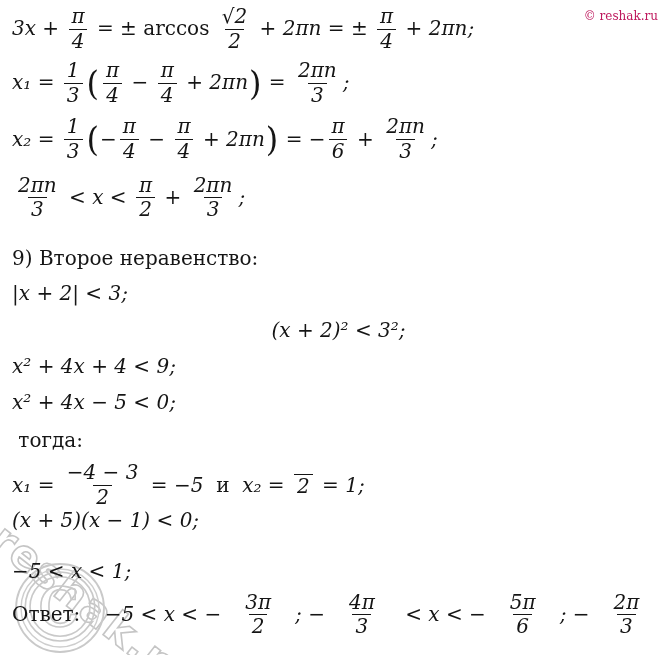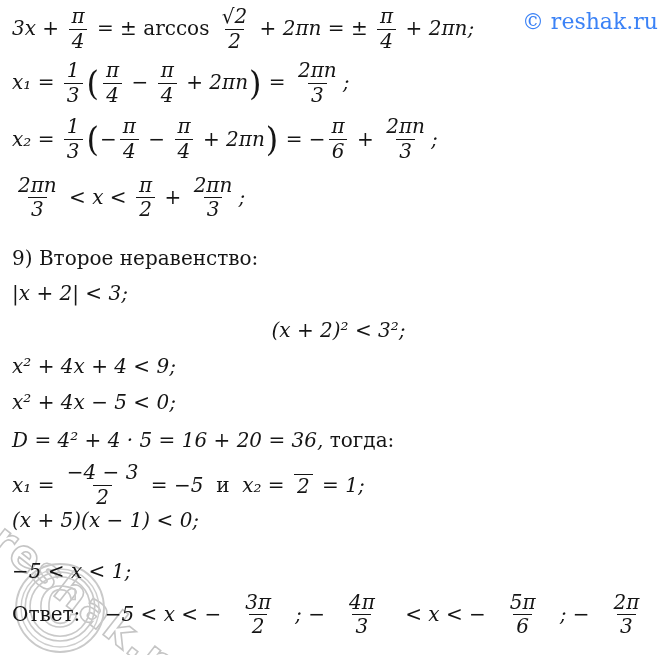--- a/index.html
+++ b/index.html
@@ -9,21 +9,21 @@
     overflow: hidden;
     position: relative;
     font-family: "DejaVu Serif", serif;
     color: #151515;
   }
   #page { position: relative; width: 665px; height: 655px; }
 
   
   #site-logo {
     position: absolute; top: 3px; right: 7px;
-    font-size: 22px; color: #3b82f6;
+    font-size: 12px; color: #be185d;
     font-family: "DejaVu Serif", serif;
     z-index: 3;
   }
 
   
   #math-content {
     position: relative; z-index: 2;
     padding-left: 12px;
   }
   .math-line {
@@ -95,21 +95,21 @@
   <div id="math-content">
       <div class="math-line"><span class="tok txt">3x + </span><span class="frac"><span class="num">π</span><span class="den">4</span></span><span class="tok txt"> = ± </span><span class="tok rm">arccos </span><span class="frac"><span class="num">√2</span><span class="den">2</span></span><span class="tok txt"> + 2πn = ± </span><span class="frac"><span class="num">π</span><span class="den">4</span></span><span class="tok txt"> + 2πn;</span></div>
       <div class="math-line"><span class="tok txt">x₁ = </span><span class="frac"><span class="num">1</span><span class="den">3</span></span><span class="tok big">(</span><span class="frac"><span class="num">π</span><span class="den">4</span></span><span class="tok txt"> − </span><span class="frac"><span class="num">π</span><span class="den">4</span></span><span class="tok txt"> + 2πn</span><span class="tok big">)</span><span class="tok txt"> = </span><span class="frac"><span class="num">2πn</span><span class="den">3</span></span><span class="tok txt">;</span></div>
       <div class="math-line"><span class="tok txt">x₂ = </span><span class="frac"><span class="num">1</span><span class="den">3</span></span><span class="tok big">(</span><span class="tok txt">−</span><span class="frac"><span class="num">π</span><span class="den">4</span></span><span class="tok txt"> − </span><span class="frac"><span class="num">π</span><span class="den">4</span></span><span class="tok txt"> + 2πn</span><span class="tok big">)</span><span class="tok txt"> = −</span><span class="frac"><span class="num">π</span><span class="den">6</span></span><span class="tok txt"> + </span><span class="frac"><span class="num">2πn</span><span class="den">3</span></span><span class="tok txt">;</span></div>
       <div class="math-line"><span class="frac"><span class="num">2πn</span><span class="den">3</span></span><span class="tok txt"> &lt; x &lt; </span><span class="frac"><span class="num">π</span><span class="den">2</span></span><span class="tok txt"> + </span><span class="frac"><span class="num">2πn</span><span class="den">3</span></span><span class="tok txt">;</span></div>
       <div class="math-line"><span class="tok rm">9) Второе неравенство:</span></div>
       <div class="math-line"><span class="tok txt">|x + 2| &lt; 3;</span></div>
       <div class="math-line"><span class="tok txt">(x + 2)² &lt; 3²;</span></div>
       <div class="math-line"><span class="tok txt">x² + 4x + 4 &lt; 9;</span></div>
       <div class="math-line"><span class="tok txt">x² + 4x − 5 &lt; 0;</span></div>
-      <div class="math-line"><span class="tok txt">D = 4² + 4 · 5 = 16 + 20 = 36,</span><span class="tok rm"> тогда:</span></div>
+      <div class="math-line"><span class="tok rm"> тогда:</span></div>
       <div class="math-line"><span class="tok txt">x₁ = </span><span class="frac"><span class="num">−4 − 3</span><span class="den">2</span></span><span class="tok txt"> = −5  </span><span class="tok rm">и</span><span class="tok txt">  x₂ = </span><span class="frac"><span class="den">2</span></span><span class="tok txt"> = 1;</span></div>
       <div class="math-line"><span class="tok txt">(x + 5)(x − 1) &lt; 0;</span></div>
       <div class="math-line"><span class="tok txt">−5 &lt; x &lt; 1;</span></div>
       <div class="math-line"><span class="tok rm">Ответ: </span><span class="tok txt">−5 &lt; x &lt; −</span><span class="frac"><span class="num">3π</span><span class="den">2</span></span><span class="tok txt">; −</span><span class="frac"><span class="num">4π</span><span class="den">3</span></span><span class="tok txt"> &lt; x &lt; −</span><span class="frac"><span class="num">5π</span><span class="den">6</span></span><span class="tok txt">; −</span><span class="frac"><span class="num">2π</span><span class="den">3</span></span><span class="tok txt"> &lt; x &lt; −</span><span class="frac"><span class="num">π</span><span class="den">6</span></span><span class="tok txt">; 0 &lt; x &lt; 1.</span></div>
     </div>
 
   <div id="watermark-text">reshak.ru</div>
 
   <svg id="watermark-stamp" width="96" height="103" viewBox="0 0 96 103">
     <circle cx="48" cy="50" r="44" fill="none" stroke="#c9c9c9" stroke-width="1.8"></circle>

